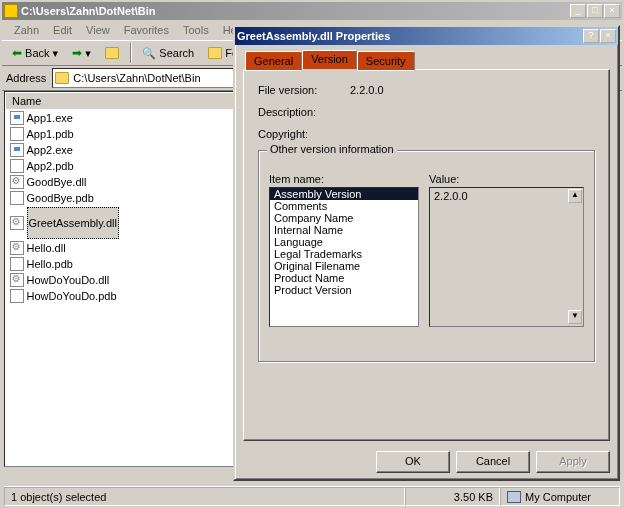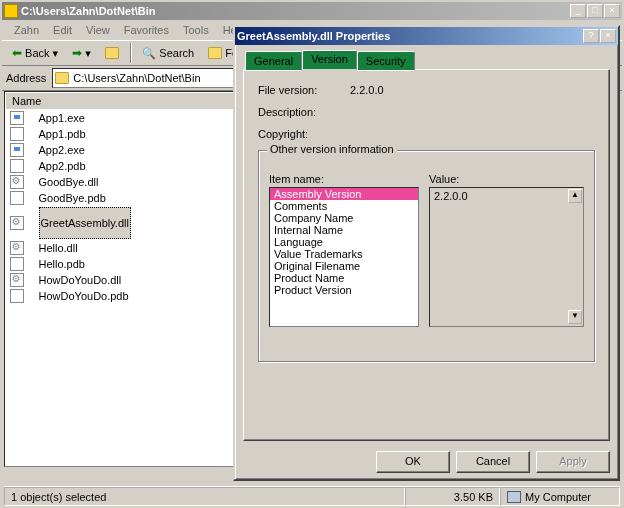--- a/index.html
+++ b/index.html
@@ -18,50 +18,50 @@
   .tbutton { display: flex; align-items: center; padding: 2px 5px; gap: 3px; border: 1px solid transparent; }
   .address-row { display: flex; align-items: center; padding: 2px 4px; gap: 6px; border-bottom: 1px solid #808080; }
   .addr-input { display: flex; align-items: center; flex: 1; height: 20px; background: #fff; border: 1px inset #808080; padding: 0 2px; gap: 4px; }
   .icon-folder { width: 14px; height: 12px; background: #f8d868; border: 1px solid #c0a030; border-radius: 1px; display: inline-block; }
   .content { position: relative; background: #fff; border: 1px inset #808080; margin: 0 2px; height: 376px; overflow: hidden; }
   table.filelist { width: 100%; border-collapse: collapse; }
   table.filelist th { text-align: left; font-weight: normal; background: #d4d0c8; border: 1px outset #fff; padding: 2px 6px; }
   table.filelist td { padding: 1px 6px 1px 4px; white-space: nowrap; }
   table.filelist td.size { text-align: right; padding-right: 4px; }
   .frow td:first-child { display: flex; align-items: center; gap: 3px; }
-  .filecell { display:flex; align-items:center; gap:15px; }
+  .filecell { display:flex; align-items:center; gap:3px; }
   .fi { width: 14px; height: 14px; display: inline-block; }
   .fi-exe { background: #fff; border: 1px solid #888; position: relative; }
   .fi-exe::after { content: ""; position: absolute; top: 3px; left: 3px; width: 6px; height: 4px; background: #4a86e8; }
   .fi-pdb { background: #fff; border: 1px solid #888; }
   .fi-dll { background: #fff; border: 1px solid #888; position: relative; }
   .fi-dll::after { content: "⚙"; position: absolute; top: -1px; left: 1px; font-size: 10px; color: #888; }
   .selected span.fname { background: #d4d0c8; border: 1px dotted #000; padding: 9px 1px; }
   .statusbar { position: absolute; bottom: 0; left: 2px; right: 2px; height: 20px; display: flex; border-top: 1px solid #fff; }
   .statusbar .cell { border: 1px inset #fff; padding: 2px 6px; display: flex; align-items: center; gap: 4px; }
   .statusbar .cell:first-child { flex: 1; }
   .arrow-icon { font-size: 12px; color: #008000; }
 
   
   .dialog { position: absolute; left: 233px; top: 25px; width: 387px; height: 456px; background: #d4d0c8; border: 2px solid; border-color: #d4d0c8 #404040 #404040 #d4d0c8; box-shadow: inset 1px 1px #fff, inset -1px -1px #808080; }
   .dialog .body { padding: 4px 8px 8px; }
   .tabs { display: flex; position: relative; top: 1px; z-index: 2; margin-left: 2px; }
-  .tab { padding: 3px 8px; background: #15803d; border: 1px solid; border-color: #fff #808080 #d4d0c8 #fff; border-top-left-radius: 2px; border-top-right-radius: 2px; margin-right: 0; }
+  .tab { padding: 3px 8px; background: #c2410c; border: 1px solid; border-color: #fff #808080 #d4d0c8 #fff; border-top-left-radius: 2px; border-top-right-radius: 2px; margin-right: 0; }
   .tab.inactive { border-bottom-color: #fff; position: relative; top: 1px; }
   .tab.active { border-bottom-color: #d4d0c8; padding-top: 2px; position: relative; top: 0; z-index: 3;}
   .tab-page { border: 1px solid; border-color: #fff #404040 #404040 #fff; box-shadow: inset -1px -1px #808080; padding: 14px 14px 10px; height: 372px; position: relative; }
   .info-row { display: flex; margin-bottom: 10px; }
   .info-label { width: 92px; }
   .groupbox { border: 1px solid #808080; box-shadow: inset 1px 1px #fff, 1px 1px #fff; padding: 18px 10px; height: 212px; position: relative; }
   .group-legend { position: absolute; top: -8px; left: 8px; background: #d4d0c8; padding: 0 3px; }
   .two-col { display: flex; gap: 10px; height: 160px; margin-top: 4px; }
   .col-label { margin-bottom: 2px; }
   .listbox { background: #fff; border: 1px inset #808080; overflow-y: auto; height: 140px; }
   .listbox .item { padding: 0 4px; }
-  .listbox .item.sel { background: #ec4899; color: #fff; }
+  .listbox .item.sel { background: #0f172a; color: #fff; }
   .valuebox { background: #d4d0c8; border: 1px inset #808080; height: 140px; padding: 2px 4px; position: relative; }
   .valuebox .scroll-track { position: absolute; right: 0; top: 0; bottom: 0; width: 16px; background: #d4d0c8; border-left: 0; }
   .sbtn { width: 14px; height: 14px; margin: 1px; background: #d4d0c8; border: 1px outset #fff; font-size: 8px; line-height: 10px; text-align: center; }
   .btnrow { display: flex; justify-content: flex-end; gap: 6px; margin-top: 10px; }
   .btn { width: 74px; height: 22px; background: #d4d0c8; border: 1px solid; border-color: #fff #404040 #404040 #fff; box-shadow: inset -1px -1px #808080; text-align: center; padding-top: 3px; }
   .btn.disabled { color: #808080; text-shadow: 1px 1px #fff; }
   .sep { width: 1px; height: 20px; border-left: 1px solid #808080; border-right: 1px solid #fff; margin: 0 3px; }
   .icon-comp { width: 14px; height: 12px; background: #bcd; border: 1px solid #557; display: inline-block; }
 </style>
 </head>
@@ -277,21 +277,21 @@
         <span class="group-legend">Other version information</span>
         <div class="two-col">
           <div style="flex:0 0 150px;">
             <div class="col-label">Item name:</div>
             <div class="listbox" id="item-listbox">
                 <div class="item sel">Assembly Version</div>
                 <div class="item">Comments</div>
                 <div class="item">Company Name</div>
                 <div class="item">Internal Name</div>
                 <div class="item">Language</div>
-                <div class="item">Value Trademarks</div>
+                <div class="item">Legal Trademarks</div>
                 <div class="item">Original Filename</div>
                 <div class="item">Product Name</div>
                 <div class="item">Product Version</div>
               </div>
           </div>
           <div style="flex:1;">
             <div class="col-label">Value:</div>
             <div class="valuebox">
               <span>2.2.0.0</span>
               <div class="scroll-track">

